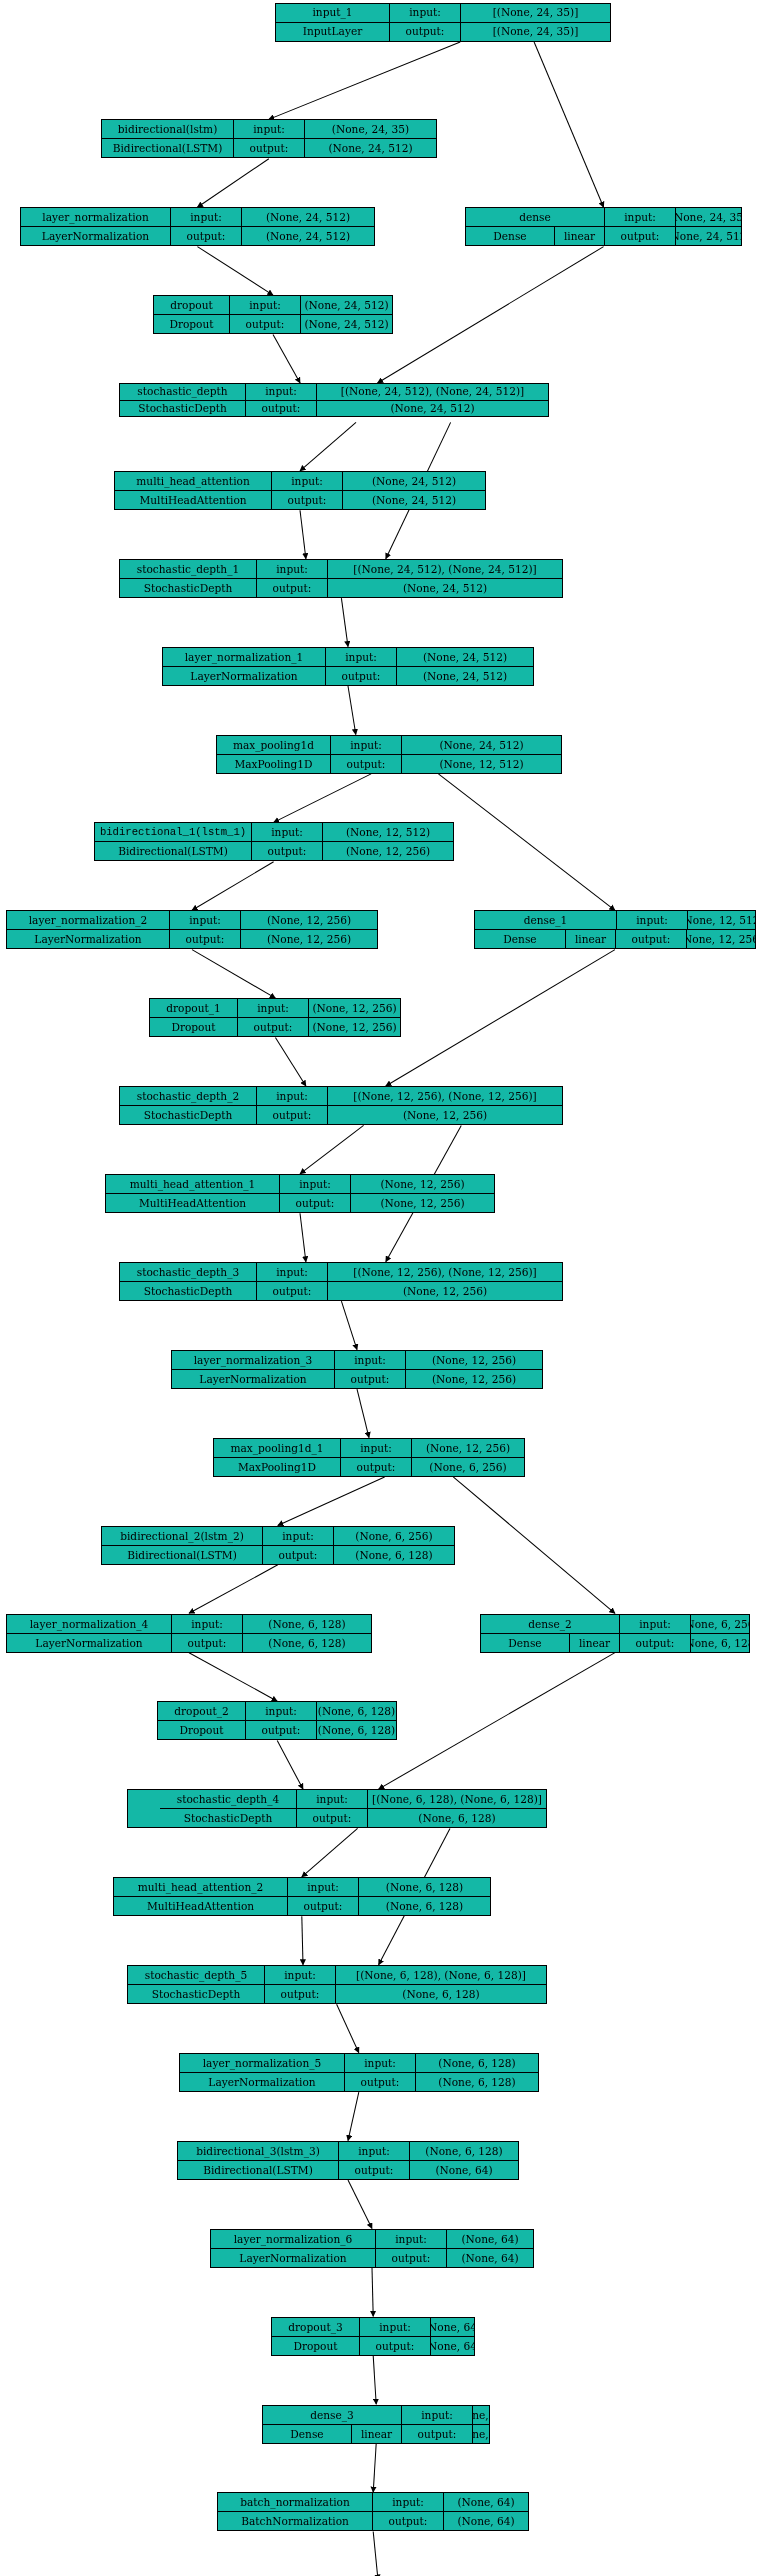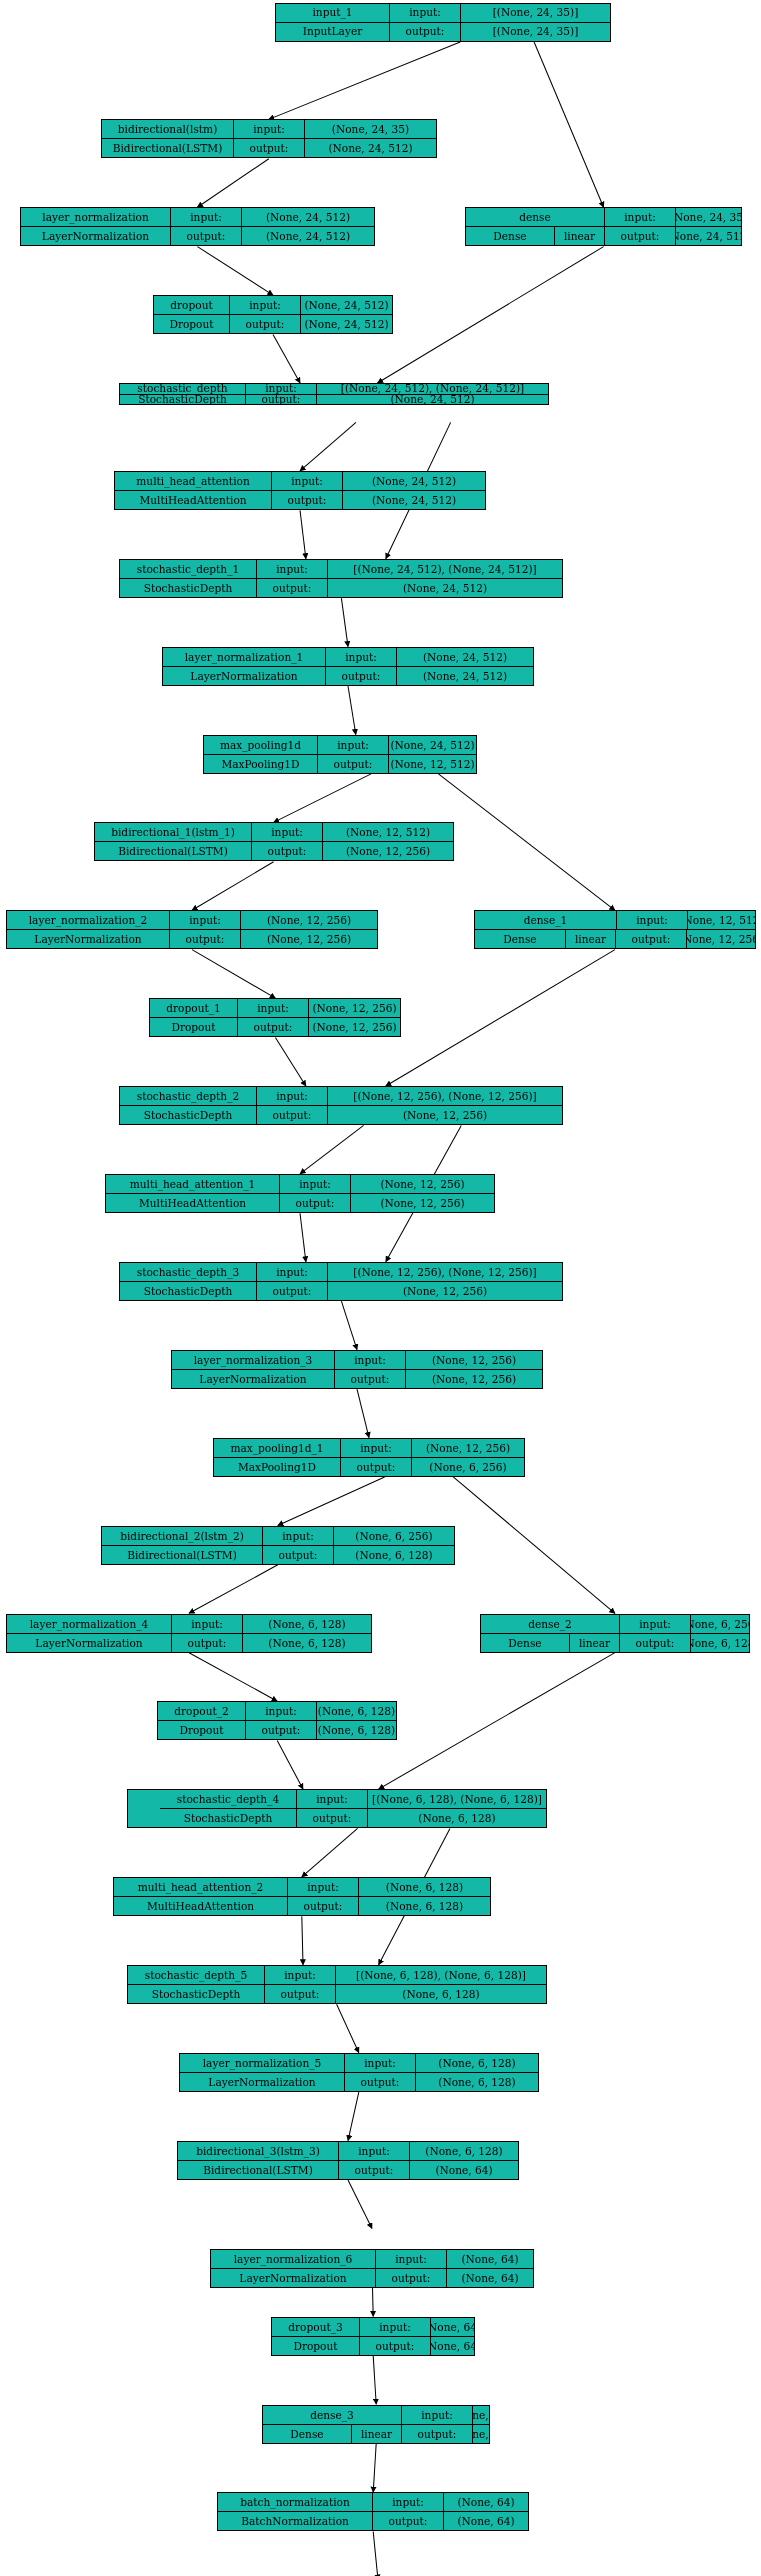--- a/index.html
+++ b/index.html
@@ -174,21 +174,21 @@
           <div class="cell" style="flex: 0 0 76px;">dropout</div>
           <div class="cell" style="flex: 0 0 71px;">input:</div>
           <div class="cell" style="flex: 1 1 auto;">(None, 24, 512)</div>
         </div>
         <div class="nrow">
           <div class="cell" style="flex: 0 0 76px;">Dropout</div>
           <div class="cell" style="flex: 0 0 71px;">output:</div>
           <div class="cell" style="flex: 1 1 auto;">(None, 24, 512)</div>
         </div>
       </div>
-      <div class="node" style="left: 119px; top: 383px; width: 430px; height: 22px;">
+      <div class="node" style="left: 119px; top: 383px; width: 430px; height: 34px;">
         <div class="nrow top">
           <div class="cell" style="flex: 0 0 126px;">stochastic_depth</div>
           <div class="cell" style="flex: 0 0 71px;">input:</div>
           <div class="cell" style="flex: 1 1 auto;">[(None, 24, 512), (None, 24, 512)]</div>
         </div>
         <div class="nrow">
           <div class="cell" style="flex: 0 0 126px;">StochasticDepth</div>
           <div class="cell" style="flex: 0 0 71px;">output:</div>
           <div class="cell" style="flex: 1 1 auto;">(None, 24, 512)</div>
         </div>
@@ -222,35 +222,35 @@
           <div class="cell" style="flex: 0 0 163px;">layer_normalization_1</div>
           <div class="cell" style="flex: 0 0 71px;">input:</div>
           <div class="cell" style="flex: 1 1 auto;">(None, 24, 512)</div>
         </div>
         <div class="nrow">
           <div class="cell" style="flex: 0 0 163px;">LayerNormalization</div>
           <div class="cell" style="flex: 0 0 71px;">output:</div>
           <div class="cell" style="flex: 1 1 auto;">(None, 24, 512)</div>
         </div>
       </div>
-      <div class="node" style="left: 203px; top: 735px; width: 274px; height: 39px;">
+      <div class="node" style="left: 216px; top: 735px; width: 346px; height: 39px;">
         <div class="nrow top">
           <div class="cell" style="flex: 0 0 114px;">max_pooling1d</div>
           <div class="cell" style="flex: 0 0 71px;">input:</div>
           <div class="cell" style="flex: 1 1 auto;">(None, 24, 512)</div>
         </div>
         <div class="nrow">
           <div class="cell" style="flex: 0 0 114px;">MaxPooling1D</div>
           <div class="cell" style="flex: 0 0 71px;">output:</div>
           <div class="cell" style="flex: 1 1 auto;">(None, 12, 512)</div>
         </div>
       </div>
       <div class="node" style="left: 94px; top: 822px; width: 360px; height: 39px;">
         <div class="nrow top">
-          <div class="cell" style="flex: 0 0 157px;">bidirectional_1(lstm_1)</div>
+          <div class="cell" style="flex: 0 0 157px; font-family: Liberation Mono, monospace;">bidirectional_1(lstm_1)</div>
           <div class="cell" style="flex: 0 0 71px;">input:</div>
           <div class="cell" style="flex: 1 1 auto;">(None, 12, 512)</div>
         </div>
         <div class="nrow">
           <div class="cell" style="flex: 0 0 157px;">Bidirectional(LSTM)</div>
           <div class="cell" style="flex: 0 0 71px;">output:</div>
           <div class="cell" style="flex: 1 1 auto;">(None, 12, 256)</div>
         </div>
       </div>
       <div class="node" style="left: 6px; top: 910px; width: 372px; height: 39px;">
@@ -452,21 +452,21 @@
           <div class="cell" style="flex: 0 0 161px;">bidirectional_3(lstm_3)</div>
           <div class="cell" style="flex: 0 0 71px;">input:</div>
           <div class="cell" style="flex: 1 1 auto;">(None, 6, 128)</div>
         </div>
         <div class="nrow">
           <div class="cell" style="flex: 0 0 161px;">Bidirectional(LSTM)</div>
           <div class="cell" style="flex: 0 0 71px;">output:</div>
           <div class="cell" style="flex: 1 1 auto;">(None, 64)</div>
         </div>
       </div>
-      <div class="node" style="left: 210px; top: 2229px; width: 324px; height: 39px; margin-top: 20px;">
+      <div class="node" style="left: 210px; top: 2229px; width: 324px; height: 39px;">
         <div class="nrow top">
           <div class="cell" style="flex: 0 0 165px;">layer_normalization_6</div>
           <div class="cell" style="flex: 0 0 71px;">input:</div>
           <div class="cell" style="flex: 1 1 auto;">(None, 64)</div>
         </div>
         <div class="nrow">
           <div class="cell" style="flex: 0 0 165px;">LayerNormalization</div>
           <div class="cell" style="flex: 0 0 71px;">output:</div>
           <div class="cell" style="flex: 1 1 auto;">(None, 64)</div>
         </div>

